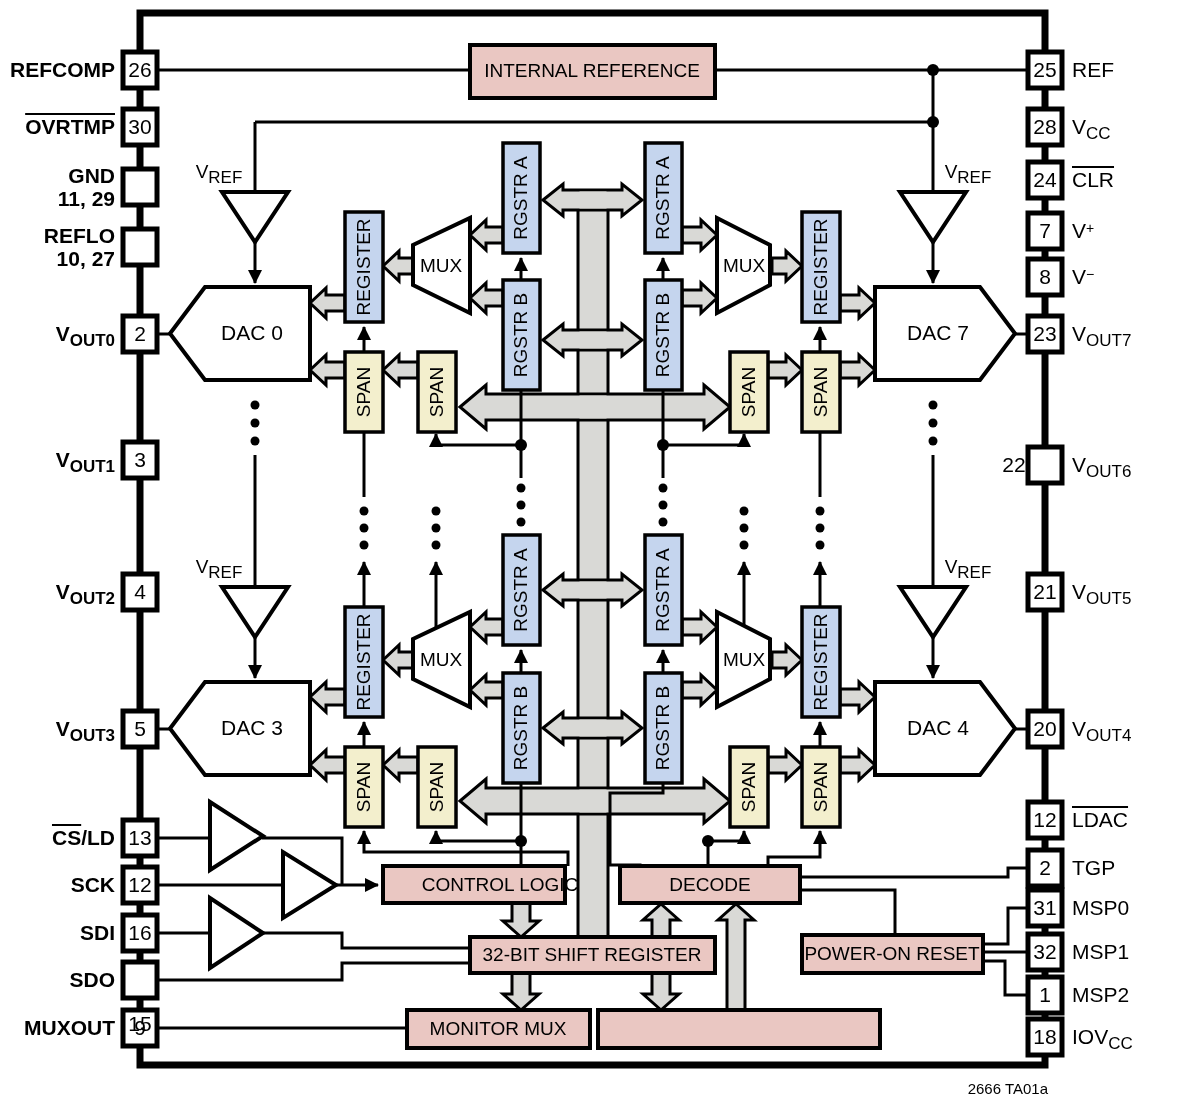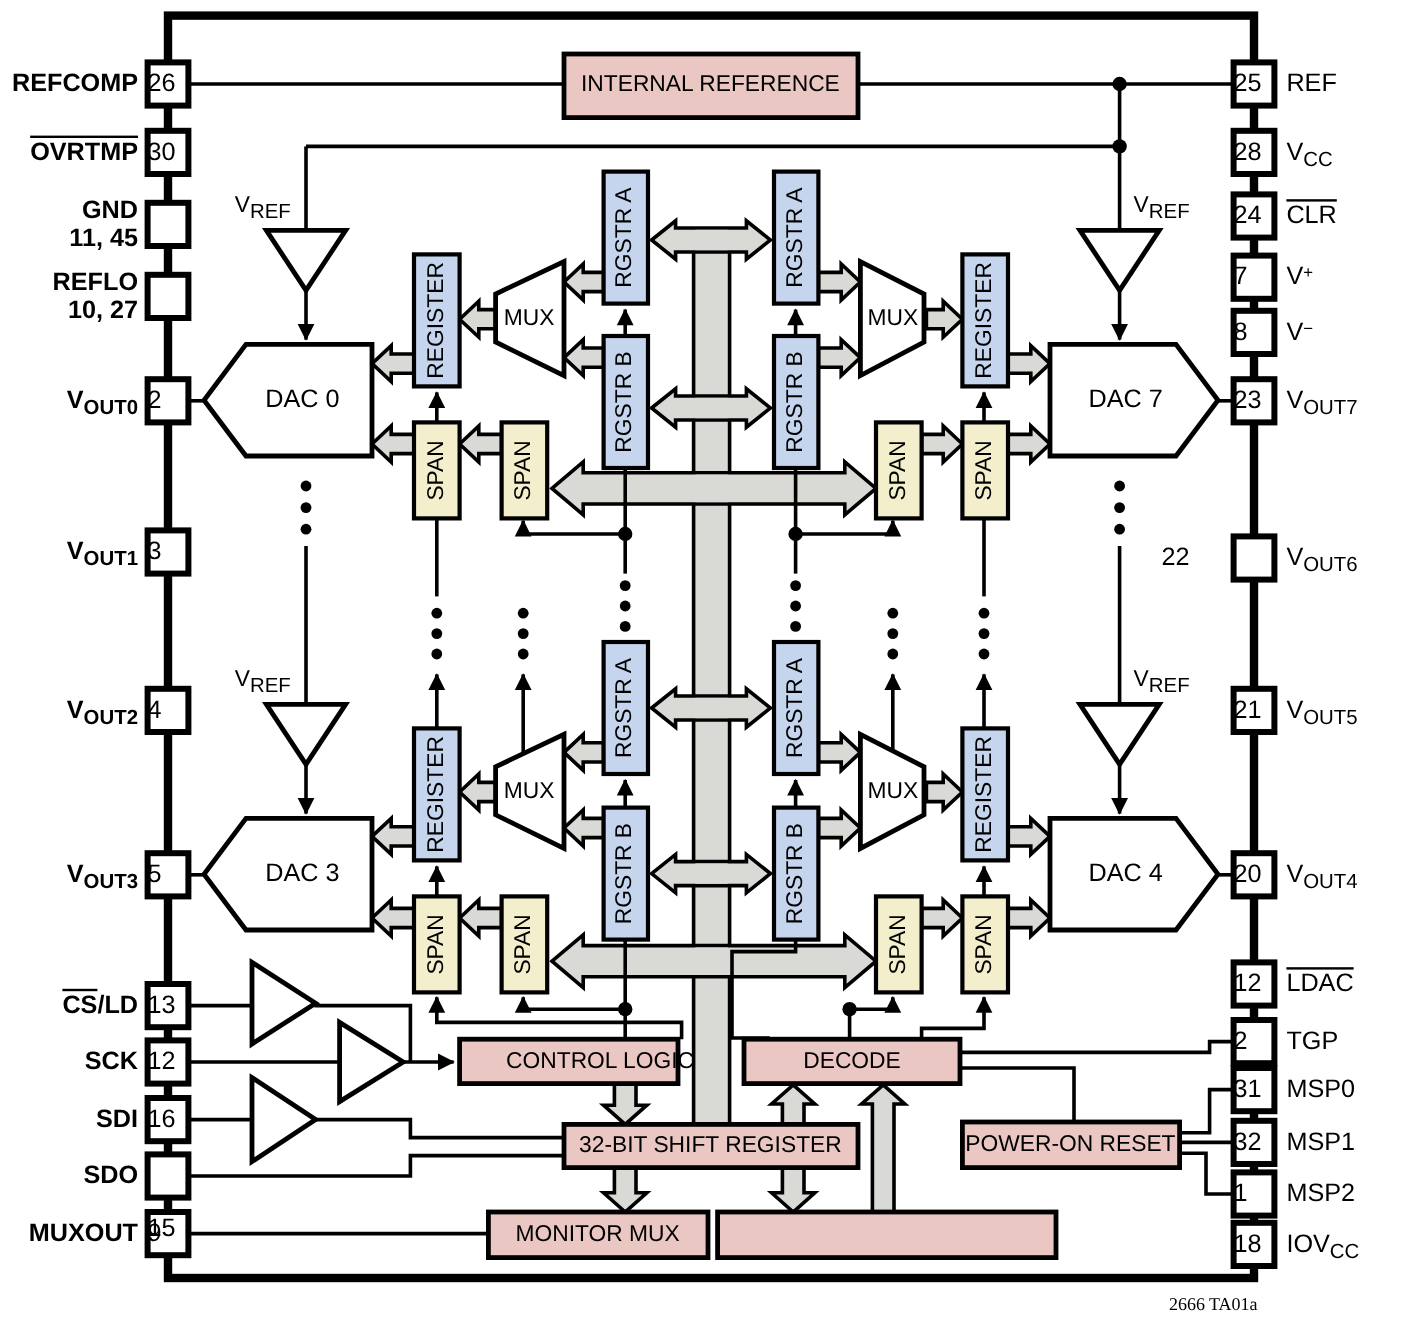--- a/index.html
+++ b/index.html
@@ -6,26 +6,26 @@
     --c-pink:#eac7c2; --c-blue:#c5d5ee; --c-yellow:#f3efcd; --c-gray:#d9d9d6; --c-line:#000000; --c-bg:#ffffff;
   }
   html,body{margin:0;padding:0;}
   body{width:1185px;height:1112px;background:var(--c-bg);font-family:"Liberation Sans","DejaVu Sans",sans-serif;color:#000;}
   #stage{position:relative;width:1185px;height:1112px;overflow:hidden;}
   #stage svg{position:absolute;left:0;top:0;}
   .lbl{position:absolute;white-space:nowrap;transform:translate(-50%,-50%);font-size:19px;letter-spacing:0px;}
   .vlbl{position:absolute;white-space:nowrap;transform:translate(-50%,-50%) rotate(-90deg);font-size:19px;}
   .pinlbl-l{position:absolute;white-space:nowrap;transform:translate(-100%,-50%);font-size:21px;text-align:right;font-weight:bold;}
   .pinlbl-r{position:absolute;white-space:nowrap;transform:translate(0,-50%);font-size:21px;}
-  .pinnum{position:absolute;width:34px;transform:translate(0,-50%);font-size:21px;}
+  .pinnum{position:absolute;width:34px;text-align:center;transform:translate(0,-50%);font-size:21px;}
   .two li, .l2{display:block;text-align:right;line-height:23px;}
   sub{font-size:17px;vertical-align:-5px;line-height:0;}
   sup{font-size:14px;vertical-align:5px;line-height:0;}
   .ov{text-decoration:overline;text-align:right;}
-  .caption{position:absolute;transform:translate(-100%,-50%);font-size:15px;font-family:Liberation Serif, serif;}
+  .caption{position:absolute;transform:translate(-100%,-50%);font-size:15px;}
   .dacname{font-size:21px;}
 </style>
 </head>
 <body>
 
 <div id="stage">
 
 <svg width="1185" height="1112" viewBox="0 0 1185 1112">
   <defs>
     <marker id="ah" markerUnits="userSpaceOnUse" markerWidth="16" markerHeight="16" viewBox="0 0 16 16" refX="14" refY="8" orient="auto">
@@ -296,21 +296,21 @@
 <div class="pinnum" style="left:123px;top:838px">13</div>
 <div class="pinnum" style="left:123px;top:885px">12</div>
 <div class="pinnum" style="left:123px;top:933px">16</div>
 <div class="pinnum" style="left:123px;top:1024px">15</div>
 <div class="pinnum" style="left:123px;top:1028px">9</div>
 
 <div class="pinlbl-l" style="left:115px;top:70px">REFCOMP</div>
 <div class="pinlbl-l ov" style="left:115px;top:127px">OVRTMP</div>
 <div class="pinlbl-l" style="left:115px;top:187px">
       <span class="l2">GND</span>
-      <span class="l2">11, 45</span>
+      <span class="l2">11, 29</span>
     </div>
 <div class="pinlbl-l" style="left:115px;top:247px">
       <span class="l2">REFLO</span>
       <span class="l2">10, 27</span>
     </div>
 <div class="pinlbl-l" style="left:115px;top:334px"><span>V</span><sub>OUT0</sub></div>
 <div class="pinlbl-l" style="left:115px;top:460px"><span>V</span><sub>OUT1</sub></div>
 <div class="pinlbl-l" style="left:115px;top:592px"><span>V</span><sub>OUT2</sub></div>
 <div class="pinlbl-l" style="left:115px;top:729px"><span>V</span><sub>OUT3</sub></div>
 <div class="pinlbl-l" style="left:115px;top:838px"><span class="ov">CS</span><span>/LD</span></div>
@@ -318,21 +318,21 @@
 <div class="pinlbl-l" style="left:115px;top:933px">SDI</div>
 <div class="pinlbl-l" style="left:115px;top:980px">SDO</div>
 <div class="pinlbl-l" style="left:115px;top:1028px">MUXOUT</div>
 
 <div class="pinnum" style="left:1028px;top:70px">25</div>
 <div class="pinnum" style="left:1028px;top:127px">28</div>
 <div class="pinnum" style="left:1028px;top:180px">24</div>
 <div class="pinnum" style="left:1028px;top:231px">7</div>
 <div class="pinnum" style="left:1028px;top:277px">8</div>
 <div class="pinnum" style="left:1028px;top:334px">23</div>
-<div class="pinnum" style="left:968px;top:465px">22</div>
+<div class="pinnum" style="left:997px;top:465px">22</div>
 <div class="pinnum" style="left:1028px;top:592px">21</div>
 <div class="pinnum" style="left:1028px;top:729px">20</div>
 <div class="pinnum" style="left:1028px;top:820px">12</div>
 <div class="pinnum" style="left:1028px;top:868px">2</div>
 <div class="pinnum" style="left:1028px;top:908px">31</div>
 <div class="pinnum" style="left:1028px;top:952px">32</div>
 <div class="pinnum" style="left:1028px;top:995px">1</div>
 <div class="pinnum" style="left:1028px;top:1037px">18</div>
 
 <div class="pinlbl-r" style="left:1072px;top:70px">REF</div>

